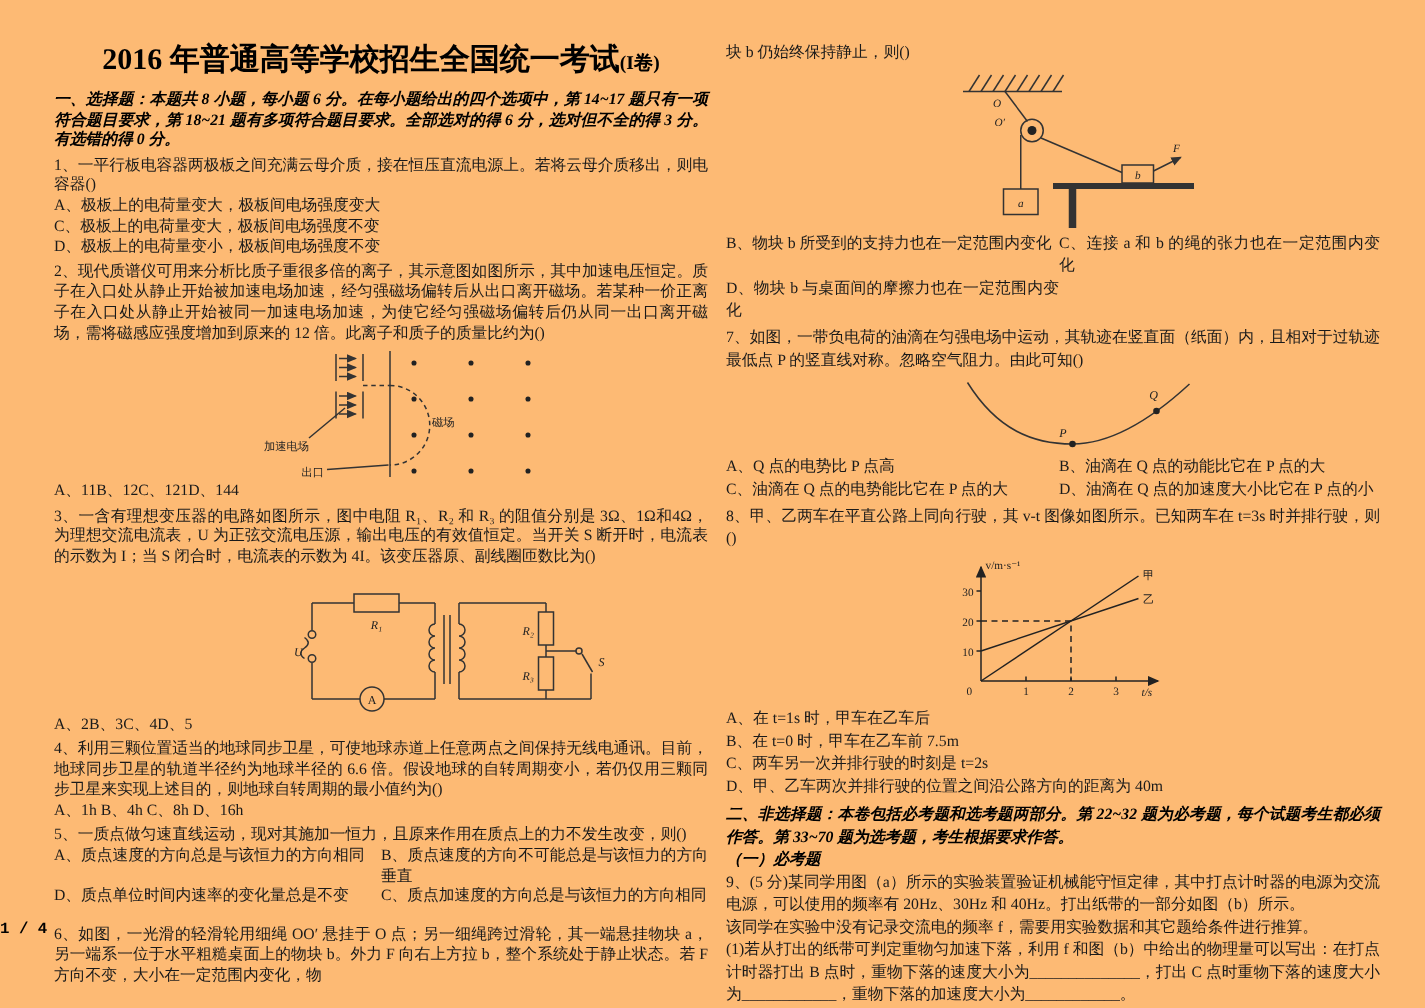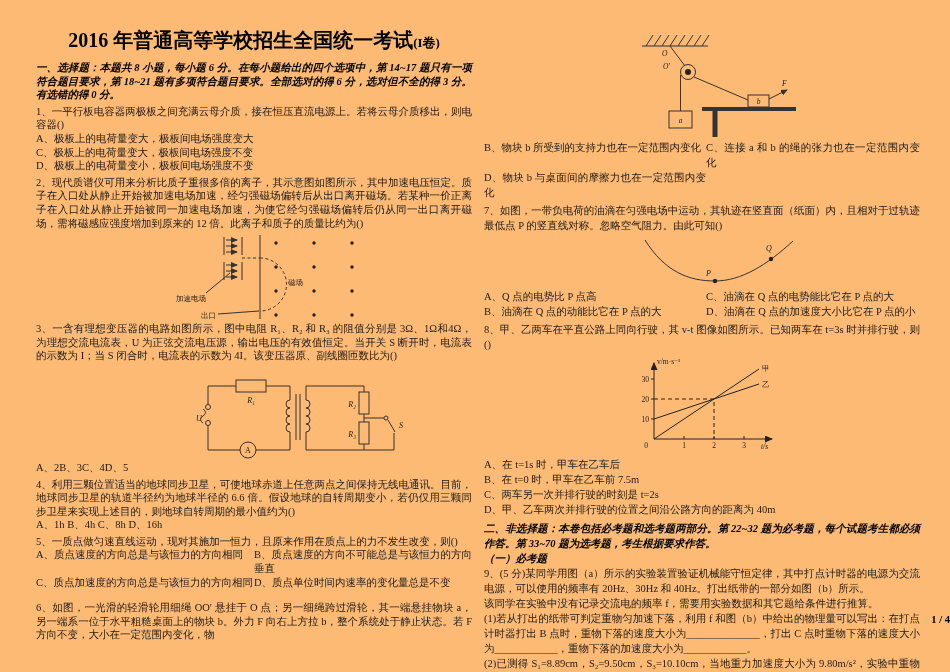--- a/index.html
+++ b/index.html
@@ -16,21 +16,21 @@
   h1.title { text-align:center; font-size:20px; line-height:25px; font-weight:bold; white-space:nowrap; margin-bottom:6px; color:#000; }
   .tsuf { font-size:13px; font-weight:bold; }
   .b { font-weight:bold; color:#000;font-style:italic; }
   p { margin:0; }
   .q { margin-top:3px; }
   .mt { margin-top:4px; }
   .gap { margin-top:12px; }
   .optgrid { display:grid; grid-template-columns:222px 1fr; }
   .fig { display:block; margin:3px 0 3px 0; }
   .fig svg { display:block; }
-  .pagenum { position:absolute; left:0; right:0; top:614px; text-align:right; font-weight:bold; font-size:10.5px; color:#000; }
+  .pagenum { position:absolute; left:0; right:0; top:614px; text-align:left; font-weight:bold; font-size:10.5px; color:#000;font-family:Liberation Mono, monospace; }
   svg { overflow:visible; }
   svg text { font-family:"Liberation Serif","DejaVu Serif",serif; fill:#222; }
 </style>
 </head>
 <body>
 
 <div class="page">
 
   <div class="col col-left">
 
@@ -86,20 +86,21 @@
             <circle cx="178" cy="82" r="1.7"></circle>
         </g>
         <g font-size="7.5">
           <text x="2" y="68">加速电场</text>
           <text x="114" y="52">磁场</text>
           <text x="27" y="85">出口</text>
         </g>
       </svg>
     </span>
 
+    <p>A、11B、12C、121D、144</p>
 
     <p class="q">3、一含有理想变压器的电路如图所示，图中电阻 R₁、R₂ 和 R₃ 的阻值分别是 3Ω、1Ω和4Ω，为理想交流电流表，U 为正弦交流电压源，输出电压的有效值恒定。当开关 S 断开时，电流表的示数为 I；当 S 闭合时，电流表的示数为 4I。该变压器原、副线圈匝数比为()</p>
 
     <span class="fig" style="margin-left:160px">
       <svg width="208" height="92" viewBox="0 0 208 92">
         <g stroke="#333" stroke-width="1" fill="none">
           <path d="M12,20 H40 M70,20 H94 M94,20 V34 M94,66 V84 M60,84 H94 M12,84 H44 M12,20 V38 M12,60 V84"></path>
           <rect x="40" y="14" width="30" height="12"></rect>
           <circle cx="12" cy="41" r="2.5"></circle>
           <circle cx="12" cy="57" r="2.5"></circle>
@@ -129,29 +130,30 @@
 
     <p>A、2B、3C、4D、5</p>
 
     <p class="q">4、利用三颗位置适当的地球同步卫星，可使地球赤道上任意两点之间保持无线电通讯。目前，地球同步卫星的轨道半径约为地球半径的 6.6 倍。假设地球的自转周期变小，若仍仅用三颗同步卫星来实现上述目的，则地球自转周期的最小值约为()</p>
     <p>A、1h  B、4h  C、8h  D、16h</p>
 
     <p class="q">5、一质点做匀速直线运动，现对其施加一恒力，且原来作用在质点上的力不发生改变，则()</p>
     <div class="optgrid" style="grid-template-columns:218px 1fr">
       <span>A、质点速度的方向总是与该恒力的方向相同</span>
       <span>B、质点速度的方向不可能总是与该恒力的方向垂直</span>
+      <span>D、质点单位时间内速率的变化量总是不变</span>
       <span>C、质点加速度的方向总是与该恒力的方向相同</span>
-      <span>D、质点单位时间内速率的变化量总是不变</span>
     </div>
 
     <p class="gap">6、如图，一光滑的轻滑轮用细绳 OO′ 悬挂于 O 点；另一细绳跨过滑轮，其一端悬挂物块 a，另一端系一位于水平粗糙桌面上的物块 b。外力 F 向右上方拉 b，整个系统处于静止状态。若 F 方向不变，大小在一定范围内变化，物</p>
   </div>
 
   <div class="col col-right">
 
+    <p>块 b 仍始终保持静止，则()</p>
 
     <span class="fig" style="margin-left:138px">
       <svg width="176" height="106" viewBox="0 0 176 106">
         <defs>
           <marker id="arPul" markerWidth="7" markerHeight="6" refX="6" refY="3" orient="auto">
             <path d="M0,0 L7,3 L0,6 Z" fill="#333"></path>
           </marker>
         </defs>
         <g stroke="#333" stroke-width="1" fill="none">
           <g>
@@ -201,22 +203,22 @@
         <circle cx="132" cy="23" r="2.2" fill="#222"></circle>
         <g font-size="8" font-style="italic">
           <text x="72" y="40" text-anchor="end">P</text>
           <text x="130" y="15" text-anchor="middle">Q</text>
         </g>
       </svg>
     </span>
 
     <div class="optgrid">
       <span>A、Q 点的电势比 P 点高</span>
+      <span>B、油滴在 Q 点的动能比它在 P 点的大</span>
       <span>C、油滴在 Q 点的电势能比它在 P 点的大</span>
-      <span>B、油滴在 Q 点的动能比它在 P 点的大</span>
       <span>D、油滴在 Q 点的加速度大小比它在 P 点的小</span>
     </div>
 
     <p class="q">8、甲、乙两车在平直公路上同向行驶，其 v-t 图像如图所示。已知两车在 t=3s 时并排行驶，则()</p>
 
     <span class="fig" style="margin-left:148px">
       <svg width="152" height="99" viewBox="0 0 152 99">
         <defs>
           <marker id="arAx" markerWidth="8" markerHeight="7" refX="7" refY="3.5" orient="auto">
             <path d="M0,0 L8,3.5 L0,7 Z" fill="#222"></path>

